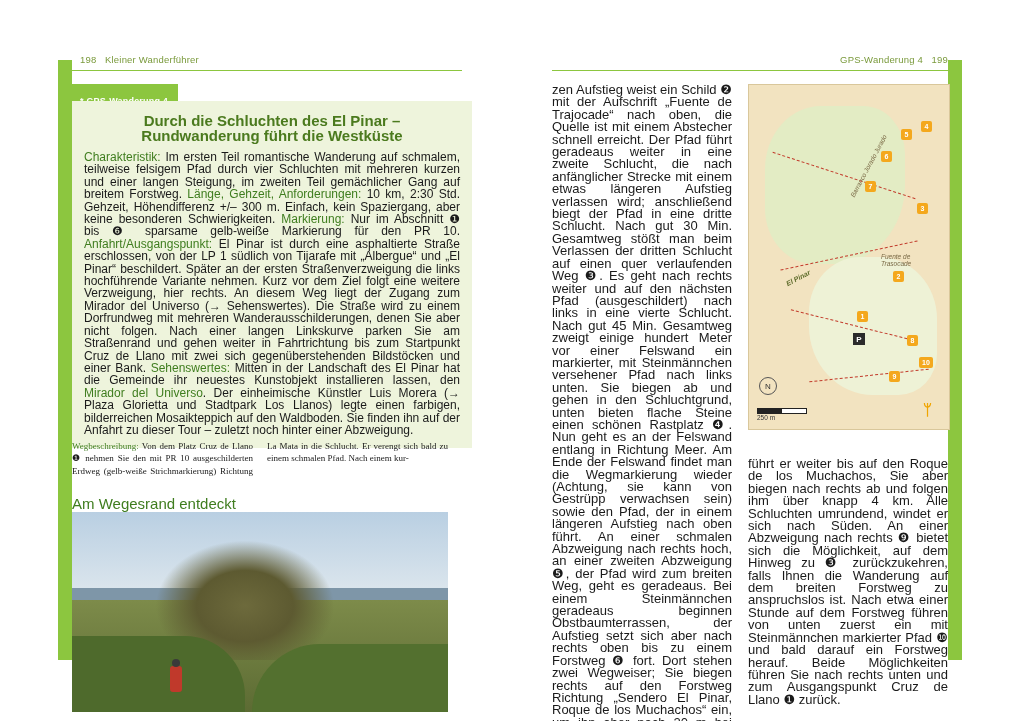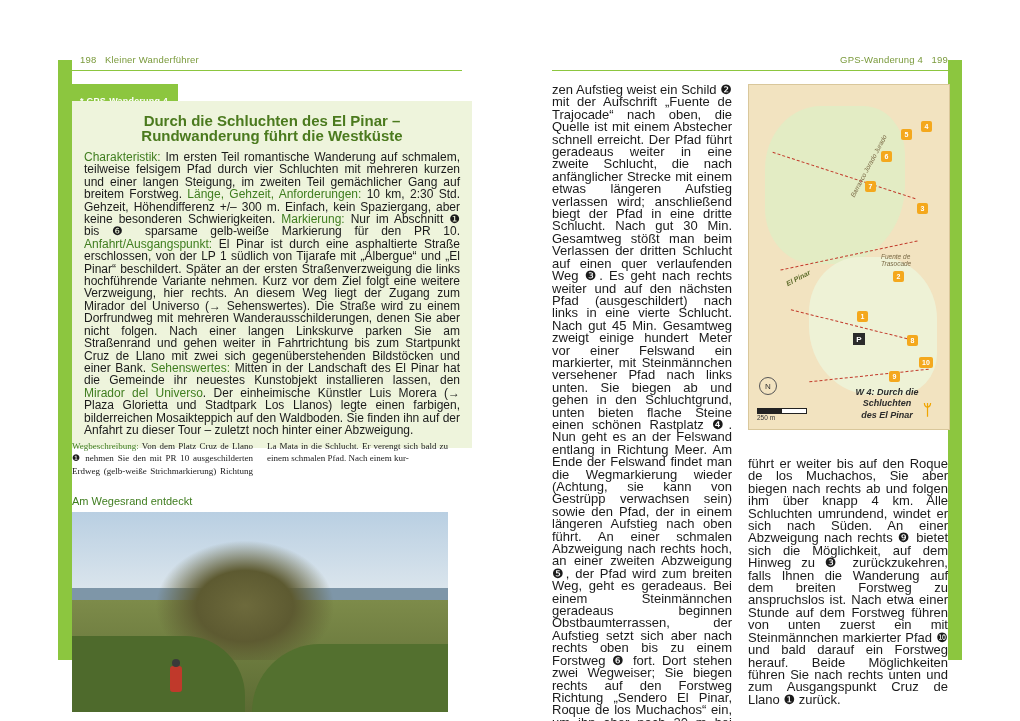--- a/index.html
+++ b/index.html
@@ -27,21 +27,21 @@
     padding:12px 10px 4px 8px;font-weight:bold;letter-spacing:.2px;}
   .tour-box{position:absolute;left:0;top:53px;width:376px;background:#eef4dc;padding:10px 12px 12px 12px;}
   .tour-title{color:#4b7a1e;font-weight:bold;font-size:15px;text-align:center;line-height:15px;margin:2px 0 8px 0;}
   .tour-body{font-size:12px;line-height:12.4px;color:#1a1a1a;text-align:justify;}
   .lead{color:#3f7d1f;}
   .lnk{color:#3f7d1f;}
   .kw{color:#3f7d1f;}
   .desc-wrap{position:absolute;left:0;top:392px;width:376px;font-family:Liberation Serif, serif;}
   .two-col{column-count:2;column-gap:14px;font-size:9px;line-height:12.4px;text-align:justify;color:#1a1a1a;}
 
-  .caption{position:absolute;left:0;top:447px;font-size:11px;color:#3f7d1f;}
+  .caption{position:absolute;left:0;top:447px;font-size:15px;color:#3f7d1f;}
 
   
   .photo{position:absolute;left:0;top:464px;width:376px;height:200px;overflow:hidden;background:#7fa6c9;}
   .sky{position:absolute;left:0;top:0;width:100%;height:44%;background:linear-gradient(#b9cfe2,#dfe8ee);}
   .sea{position:absolute;left:0;top:38%;width:100%;height:10%;background:#7e96a8;}
   .hill{position:absolute;left:0;top:44%;width:100%;height:56%;background:linear-gradient(#7d8b4a,#5c6b33);}
   .tree{position:absolute;left:22%;top:14%;width:48%;height:60%;
     background:radial-gradient(ellipse at 50% 55%, #6d6a3c 0%, #5d5a31 38%, rgba(93,90,49,0) 70%);}
   .bush1{position:absolute;left:0;bottom:0;width:46%;height:38%;background:#4e6a2c;border-top-right-radius:60px;}
   .bush2{position:absolute;right:0;bottom:0;width:52%;height:34%;background:#53702f;border-top-left-radius:80px;}
@@ -155,25 +155,20 @@
       <div class="wp" style="left:140px;top:286px;">9</div>
       <div class="wp" style="left:170px;top:272px;width:14px;">10</div>
 
       <div class="park" style="left:104px;top:248px;">P</div>
 
       <div class="compass">N</div>
       <div class="scalebox">
         <div class="scalebar"></div>
         <span>250 m</span>
       </div>
-      <div class="map-title">
-        <span>W 4: Durch die</span><br>
-        <span>Schluchten</span><br>
-        <span>des El Pinar</span>
-      </div>
       <div class="map-logo">ᛘ</div>
     </div>
 
     <div class="rcol rcol-c" style="left:196px;top:390px;width:200px;">führt er weiter bis auf den Roque de los Muchachos, Sie aber biegen nach rechts ab und folgen ihm über knapp 4 km. Alle Schluchten umrundend, windet er sich nach Süden. An einer Abzweigung nach rechts ❾ bietet sich die Möglichkeit, auf dem Hinweg zu ❸ zurückzukehren, falls Ihnen die Wanderung auf dem breiten Forstweg zu anspruchslos ist.
 
      Nach etwa einer Stunde auf dem Forstweg führen von unten zuerst ein mit Steinmännchen markierter Pfad ❿ und bald darauf ein Forstweg herauf. Beide Möglichkeiten führen Sie nach rechts unten und zum Ausgangspunkt Cruz de Llano ❶ zurück.</div>
   </div>
 
 </div>
 

